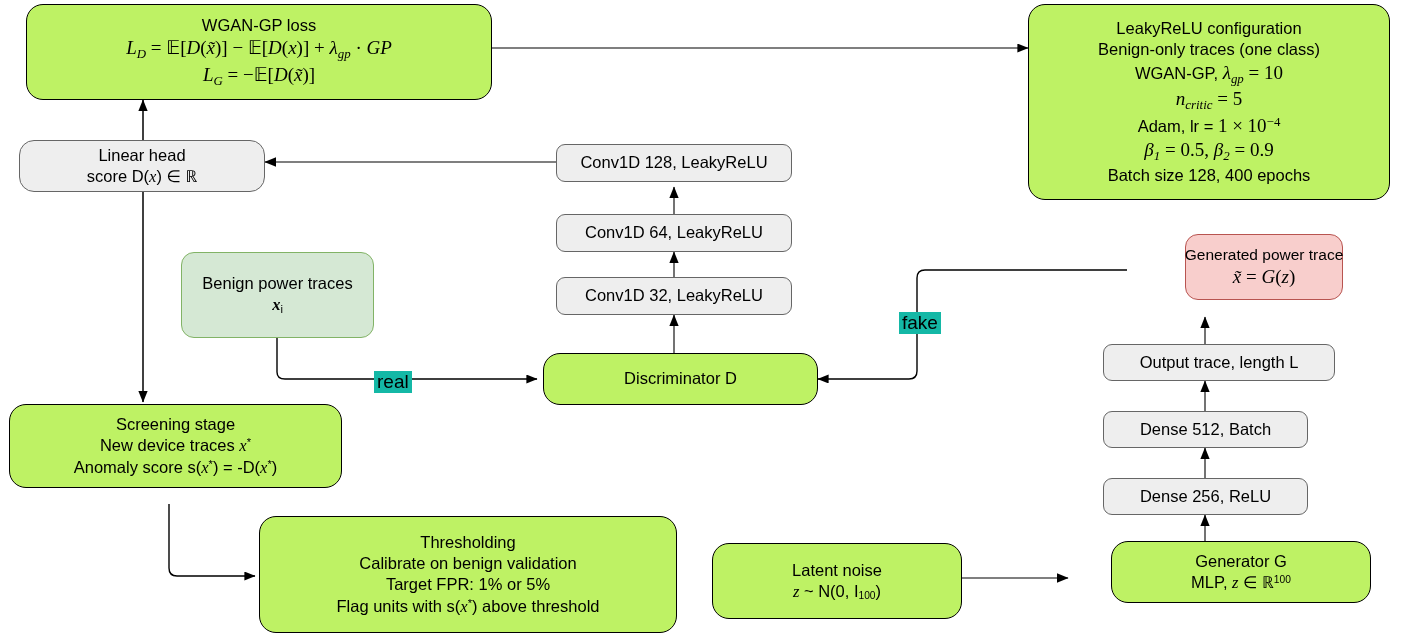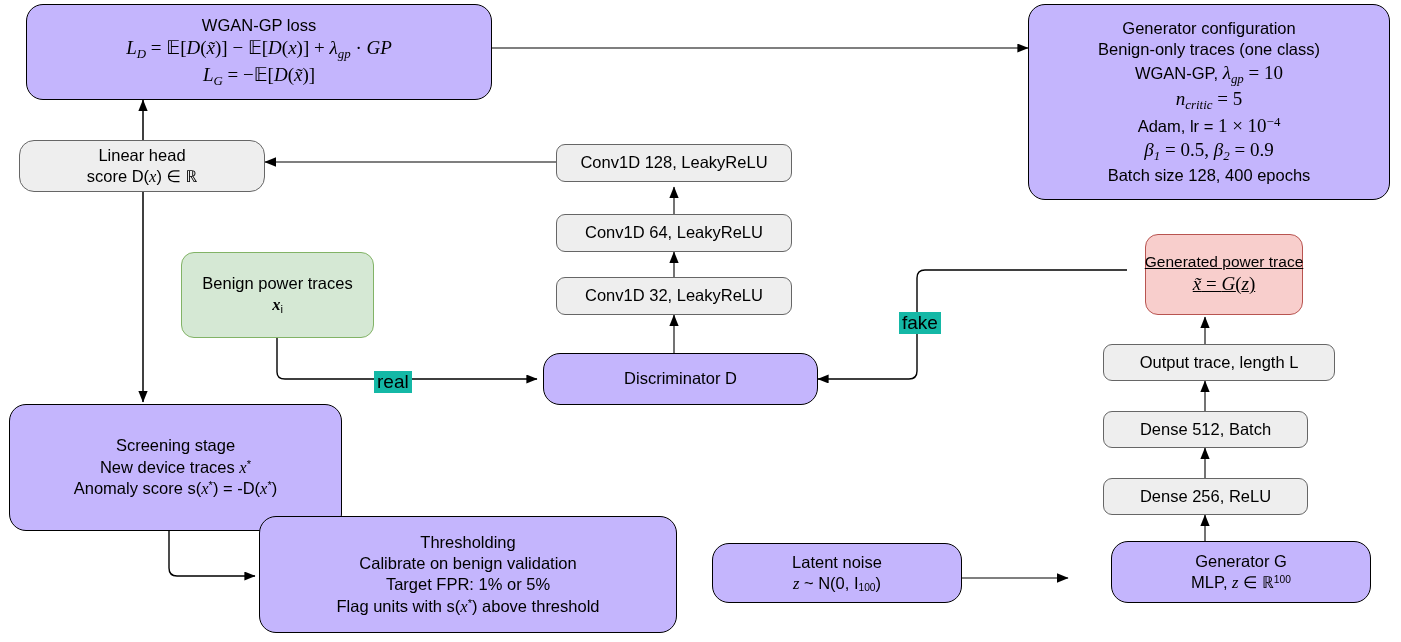--- a/index.html
+++ b/index.html
@@ -26,21 +26,21 @@
   }
   .node {
     position: absolute;
     box-sizing: border-box;
     display: flex;
     flex-direction: column;
     align-items: center;
     justify-content: center;
     text-align: center;
     color: #000000;
-    background: #c4b5fd;
+    background: #bef264;
     border: 1.6px solid #000000;
     line-height: 1.3;
   }
   .node.round   { border-radius: 17px; }
   .node.small   { border-radius: 9px; }
   .node.grey {
     background: #eeeeee;
     border: 1.6px solid #666666;
   }
   .node.green {
@@ -119,21 +119,21 @@
     <path d="M1205,344 L1205,317" fill="none" stroke="#444" stroke-width="1.5" marker-end="url(#arrB)"></path>
   </svg>
 
   <div class="node round" style="left:26px; top:4px; width:466px; height:96px;">
     <span class="ln f16">WGAN-GP loss</span>
     <span class="ln mathline"><span class="mi">L</span><sub>D</sub><span class="mu"> = </span><span class="bb">𝔼</span><span class="mu">[</span><span class="mi">D</span><span class="mu">(</span><span class="mi">x̃</span><span class="mu">)] − </span><span class="bb">𝔼</span><span class="mu">[</span><span class="mi">D</span><span class="mu">(</span><span class="mi">x</span><span class="mu">)] + </span><span class="mi">λ</span><sub>gp</sub><span class="mu"> · </span><span class="mi">GP</span></span>
     <span class="ln mathline"><span class="mi">L</span><sub>G</sub><span class="mu"> = −</span><span class="bb">𝔼</span><span class="mu">[</span><span class="mi">D</span><span class="mu">(</span><span class="mi">x̃</span><span class="mu">)]</span></span>
   </div>
 
   <div class="node round" style="left:1028px; top:4px; width:362px; height:196px;">
-    <span class="ln f16">Generator configuration</span>
+    <span class="ln f16">LeakyReLU configuration</span>
     <span class="ln f16">Benign-only traces (one class)</span>
     <span class="ln f16">WGAN-GP, <span class="mathline"><span class="mi">λ</span><sub>gp</sub> = 10</span></span>
     <span class="ln mathline"><span class="mi">n</span><sub>critic</sub> = 5</span>
     <span class="ln f16">Adam, lr = <span class="mathline">1 × 10<sup>−4</sup></span></span>
     <span class="ln mathline"><span class="mi">β</span><sub>1</sub> = 0.5, <span class="mi">β</span><sub>2</sub> = 0.9</span>
     <span class="ln f16">Batch size 128, 400 epochs</span>
   </div>
 
   <div class="node grey small" style="left:19px; top:140px; width:246px; height:52px;border-radius:15px;">
     <span class="ln f16">Linear head</span>
@@ -152,45 +152,45 @@
 
   <div class="node round" style="left:543px; top:353px; width:275px; height:52px;">
     <span class="ln f16">Discriminator D</span>
   </div>
 
   <div class="node green" style="left:181px; top:252px; width:193px; height:86px;">
     <span class="ln f16">Benign power traces</span>
     <span class="ln f16"><b class="bmath">x</b><sub style="font-style:normal">i</sub></span>
   </div>
 
-  <div class="node red" style="left:1145px; top:234px; width:158px; height:81px;text-decoration:underline;">
+  <div class="node red" style="left:1185px; top:234px; width:158px; height:66px;">
     <span class="ln f15">Generated power trace</span>
     <span class="ln mathline"><span class="mi">x̃</span><span class="mu"> = </span><span class="mi">G</span><span class="mu">(</span><span class="mi">z</span><span class="mu">)</span></span>
   </div>
 
   <div class="node grey small" style="left:1103px; top:344px; width:232px; height:37px;">
     <span class="ln f16">Output trace, length L</span>
   </div>
   <div class="node grey small" style="left:1103px; top:411px; width:205px; height:37px;">
     <span class="ln f16">Dense 512, Batch</span>
   </div>
   <div class="node grey small" style="left:1103px; top:478px; width:205px; height:37px;">
     <span class="ln f16">Dense 256, ReLU</span>
   </div>
   <div class="node round" style="left:1075px; top:541px; width:260px; height:62px;margin-left:36px;">
     <span class="ln f16">Generator G</span>
     <span class="ln f16">MLP, <span class="mi">z</span> ∈ <span class="bb">ℝ</span><sup class="sm100" style="vertical-align:0.45em">100</sup></span>
   </div>
 
-  <div class="node round" style="left:712px; top:543px; width:250px; height:60px;">
+  <div class="node round" style="left:712px; top:543px; width:250px; height:76px;">
     <span class="ln f16">Latent noise</span>
     <span class="ln f16"><span class="mi">z</span> ~ N(0, I<span class="sm100">100</span>)</span>
   </div>
 
-  <div class="node round" style="left:9px; top:404px; width:333px; height:127px;">
+  <div class="node round" style="left:9px; top:404px; width:333px; height:84px;">
     <span class="ln f16">Screening stage</span>
     <span class="ln f16">New device traces <span class="mi">x</span><sup>*</sup></span>
     <span class="ln f16">Anomaly score s(<span class="mi">x</span><sup>*</sup>) = -D(<span class="mi">x</span><sup>*</sup>)</span>
   </div>
 
   <div class="node round" style="left:259px; top:516px; width:418px; height:117px;">
     <span class="ln f16">Thresholding</span>
     <span class="ln f16">Calibrate on benign validation</span>
     <span class="ln f16">Target FPR: 1% or 5%</span>
     <span class="ln f16">Flag units with s(<span class="mi">x</span><sup>*</sup>) above threshold</span>

